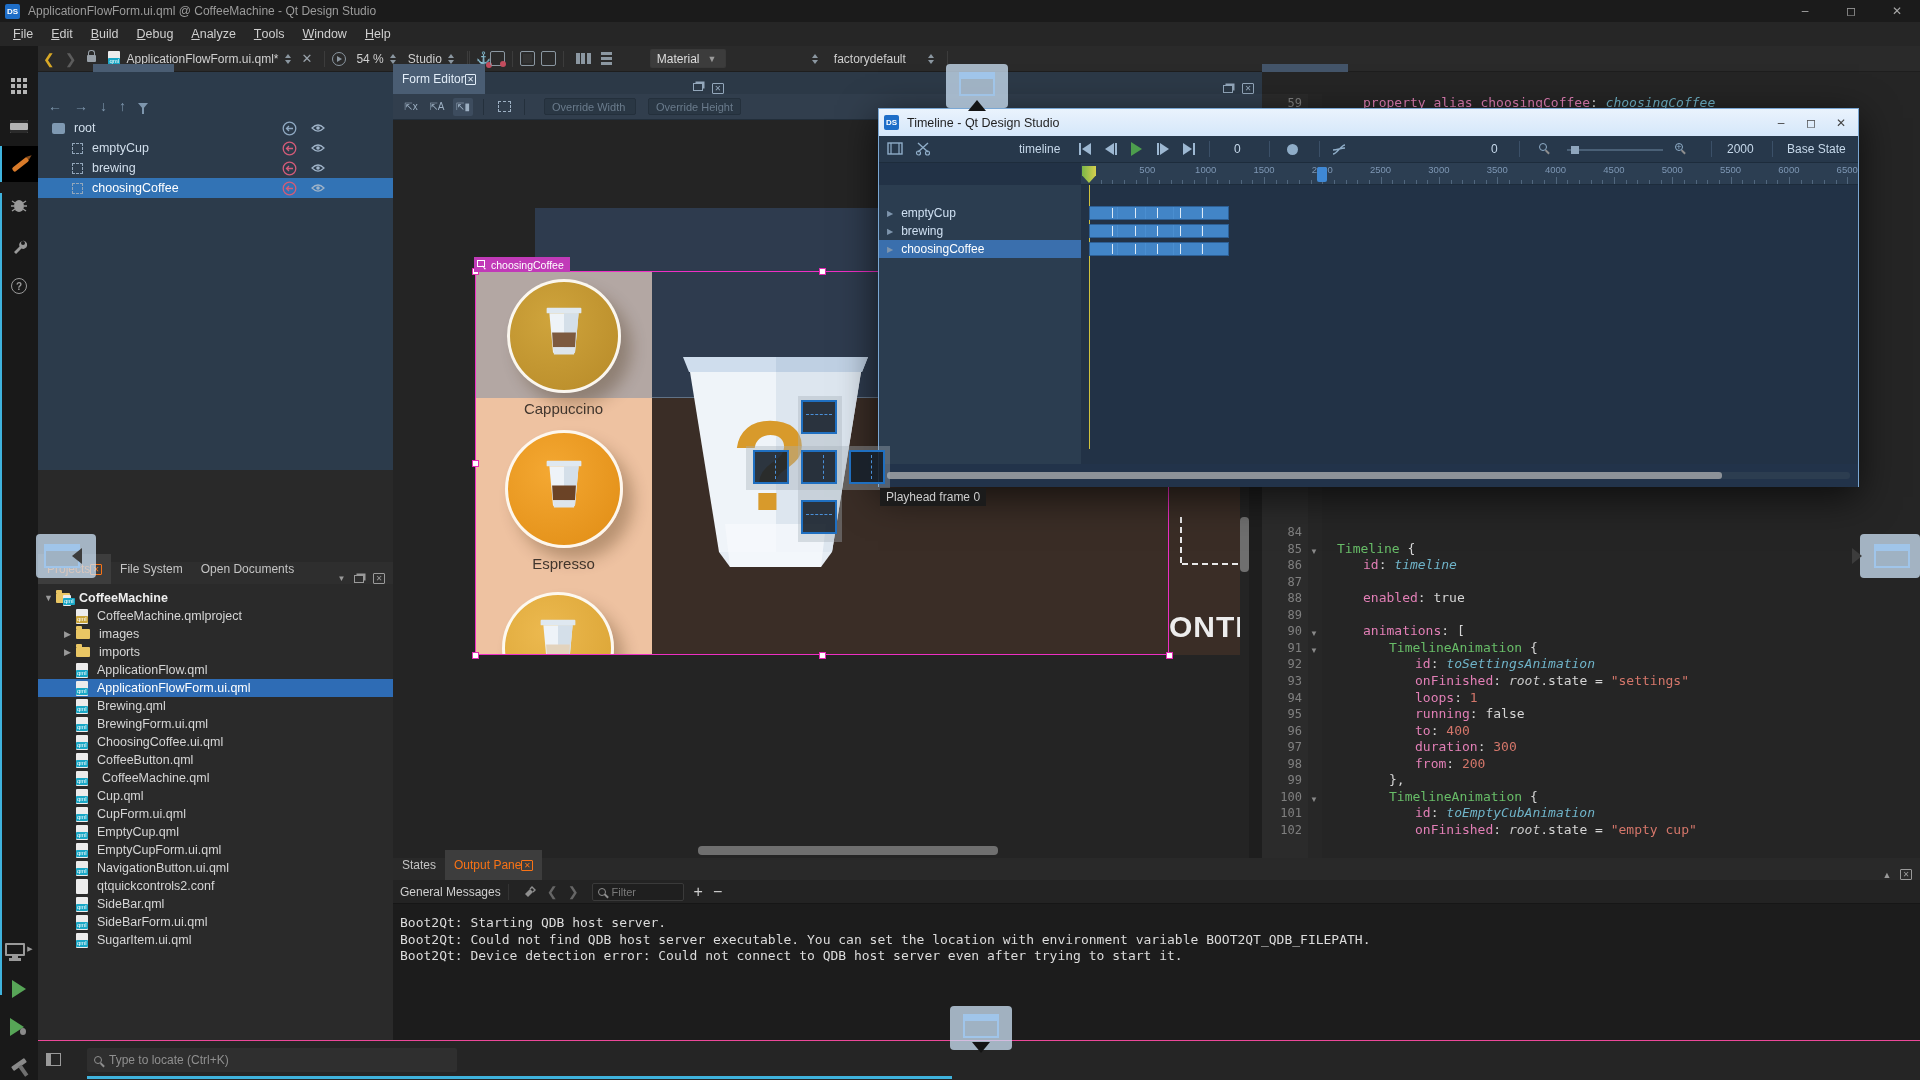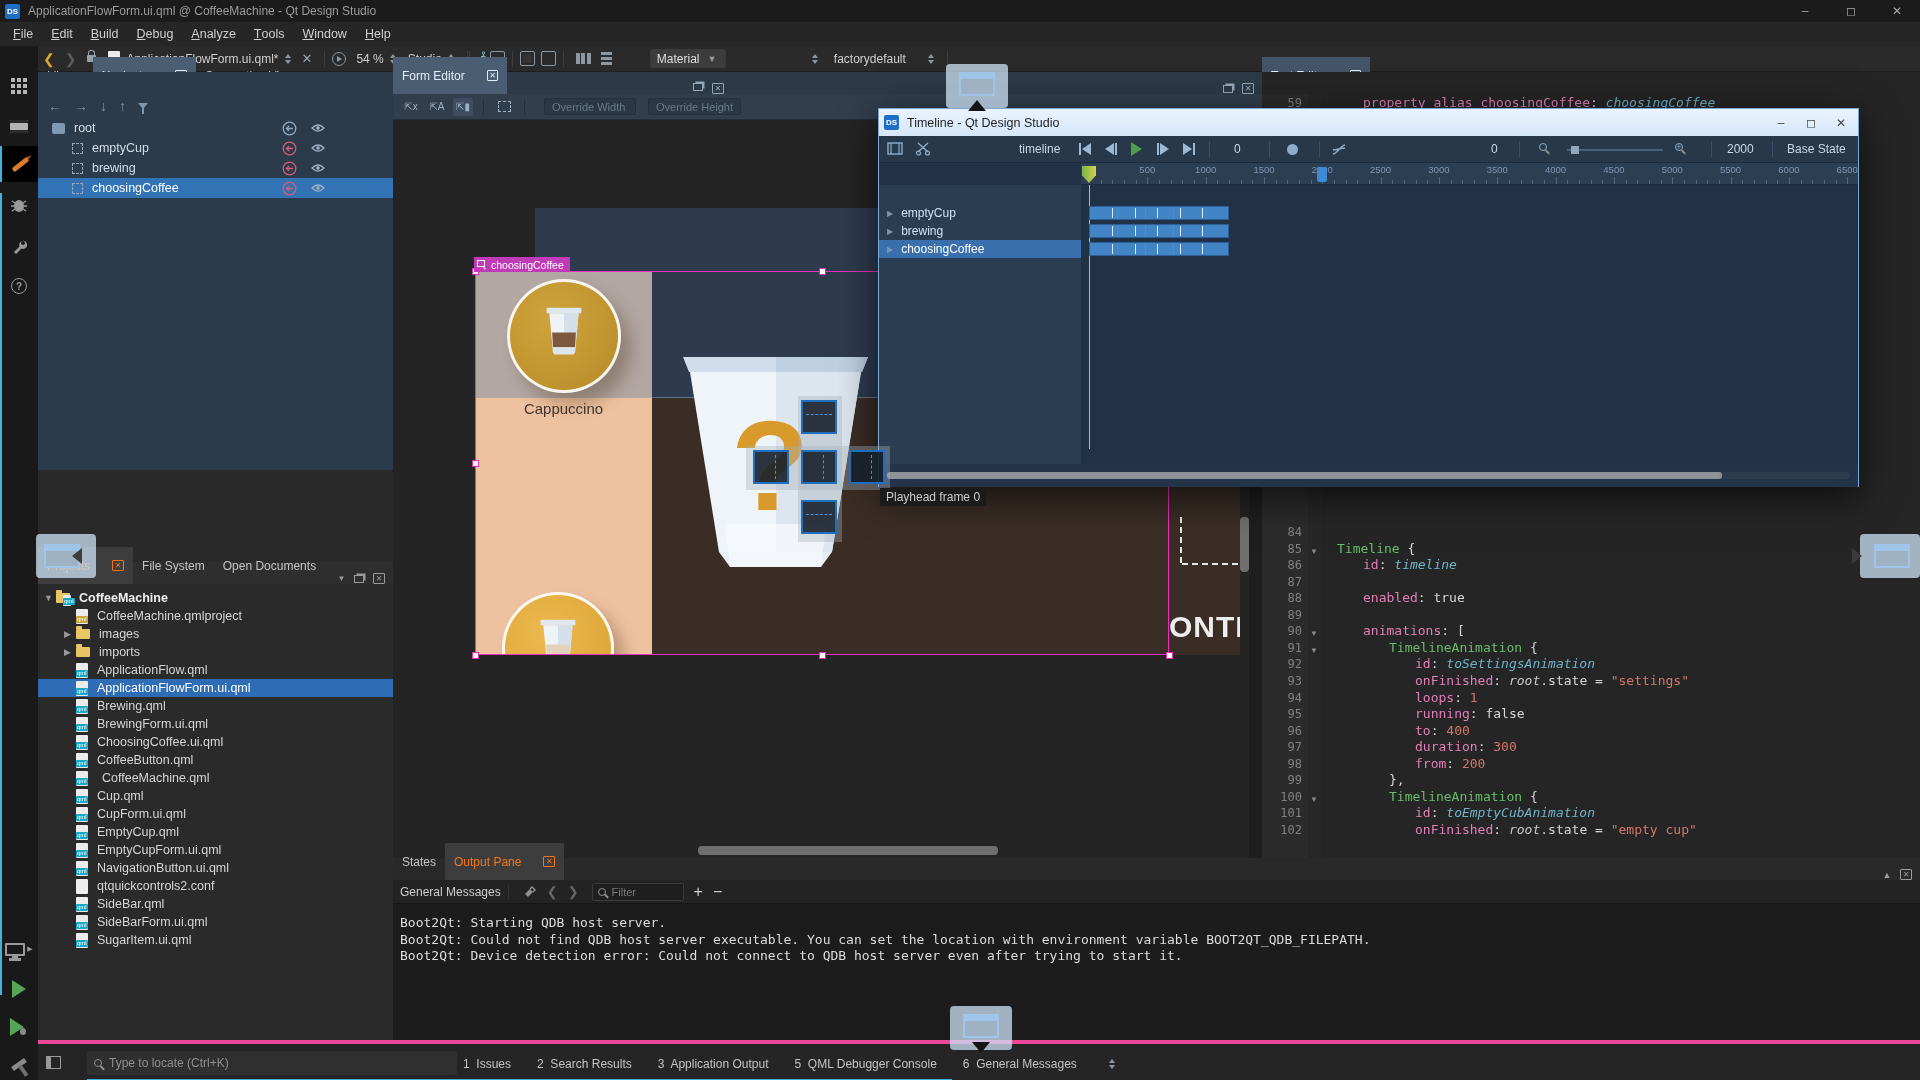--- a/index.html
+++ b/index.html
@@ -51,21 +51,21 @@
   .pencil::after{content:'';position:absolute;right:-5px;top:0;border-left:5px solid #8a4e1c;border-top:2.5px solid transparent;border-bottom:2.5px solid transparent}
   .helpc{width:16px;height:16px;border:1.5px solid #9a9a9a;border-radius:50%;color:#9a9a9a;font-size:10px;font-weight:bold;display:flex;align-items:center;justify-content:center}
   .monic{width:20px;height:13px;border:2px solid #9a9a9a;border-radius:1px;position:relative}
   .monic::after{content:'';position:absolute;left:5px;bottom:-5px;width:6px;height:3px;background:#9a9a9a;box-shadow:-3px 2px 0 #9a9a9a,3px 2px 0 #9a9a9a}
   .playtri{width:0;height:0;border-left:14px solid #57a557;border-top:9px solid transparent;border-bottom:9px solid transparent}
   .hammer{width:16px;height:5px;background:#8a8a8a;transform:rotate(-35deg);border-radius:1px;position:relative}
   .hammer::after{content:'';position:absolute;left:6px;top:4px;width:4px;height:12px;background:#6f6f6f}
   #accentline{position:absolute;left:0;top:193px;width:2px;height:802px;background:#3fb3dd;z-index:5}
   
   .tabbar{position:absolute;height:22px;background:#2c3947;display:flex;align-items:flex-end}
-  .tab{height:37px;display:flex;align-items:center;gap:22px;padding:0 9px;color:#b7c8da;font-size:12px;white-space:nowrap}
+  .tab{height:30px;display:flex;align-items:center;gap:0;padding:0 9px;color:#b7c8da;font-size:12px;white-space:nowrap}
   .tab.active{background:#4a5d73;color:#e2edf8}
   .tab.greyset{color:#c4c4c4}
   .tab.greyset.active{background:#3d3d3d;color:#f97316}
   .xbox{font-size:8px;border:1px solid currentColor;border-radius:1px;padding:0 1.5px;line-height:9px}
   .panectl{margin-left:auto;display:flex;align-items:center;gap:9px;padding-right:8px;color:#93a7bb;font-size:10px}
   .fl{width:10px;height:8px;border:1px solid currentColor;box-shadow:2px -2px 0 -0.5px currentColor;display:inline-block}
   
   #navigator{position:absolute;left:38px;top:72px;width:355px;height:490px;background:#2c3b4b}
   #navtools{position:absolute;left:38px;top:94px;width:355px;height:24px;display:flex;align-items:center;gap:12px;padding-left:10px;color:#7e96ad;font-size:14px}
   .funnel{width:0;height:0;border-left:5px solid transparent;border-right:5px solid transparent;border-top:6px solid #7e96ad;position:relative;display:inline-block}
@@ -104,21 +104,21 @@
   .fold{position:absolute;left:48px;color:#8a8a8a;font-size:8px;line-height:16px}
   .tok-t{color:#68bd68}.tok-k{color:#e27fb6}.tok-v{color:#6fb3c8;font-style:italic}
   .tok-s{color:#d4766a}.tok-n{color:#d4766a}.tok-p{color:#d6d6d6}.tok-i{color:#c9c9c9;font-style:italic}.tok-b{color:#d6d6d6}
   
   #outputpane{position:absolute;left:393px;top:858px;width:1527px;height:182px;background:#1c1c1c}
   #outtools{position:absolute;left:0;top:22px;width:1527px;height:24px;background:#232323;border-bottom:1px solid #161616;display:flex;align-items:center;color:#cfcfcf;font-size:12px}
   .mag{width:8px;height:8px;border:1.5px solid #8f8f8f;border-radius:50%;position:relative;display:inline-block;flex:none}
   .mag::after{content:'';position:absolute;width:5px;height:1.5px;background:#8f8f8f;transform:rotate(45deg);right:-4px;bottom:-2px}
   .omsg{position:absolute;font-family:"DejaVu Sans Mono",monospace;font-size:13px;color:#dcdcdc;white-space:pre}
   
-  #statusbar{position:absolute;left:38px;top:1040px;width:1882px;height:40px;background:#252525;border-top:4px solid #ec4899}
+  #statusbar{position:absolute;left:38px;top:1040px;width:1882px;height:40px;background:#252525;border-top:1px solid #ec4899}
   .sbtext{color:#c4c4c4;font-size:12px;white-space:pre}
   
   #tlwin{position:absolute;left:878px;top:108px;width:981px;height:379px;border:1px solid #7aa7d4;
     box-shadow:0 10px 36px rgba(0,0,0,.65);z-index:40;background:#223246}
   #tltitle{position:absolute;left:0;top:0;width:979px;height:27px;background:linear-gradient(#eaf3fd,#d5e7fa);display:flex;align-items:center}
   #tltitle .t{color:#1f1f1f;font-size:12.5px}
   #tltools{position:absolute;left:0;top:27px;width:979px;height:27px;background:#27384b;border-bottom:1px solid #1d2c3c}
   .tlic{position:absolute;color:#8fadc8;display:flex;align-items:center;justify-content:center}
   .vsep{position:absolute;width:1px;height:16px;background:#3b5068;top:5px}
   .tri{width:0;height:0;display:inline-block}
@@ -558,20 +558,32 @@
   <div class="circ" style="width:114px;height:114px;margin-top:7px;background:radial-gradient(circle at 38% 35%, #cfa43c, #b78a28)">
         <svg viewBox="0 0 60 70" width="56" height="64" style="position:absolute;left:50%;top:50%;transform:translate(-50%,-54%)">
   <rect x="11" y="7" width="38" height="6" rx="1" fill="#dfe8f0"></rect>
   <polygon points="14,13 46,13 42,56 18,56" fill="#eef3f8"></polygon>
   <polygon points="30,13 46,13 42,56 30,56" fill="#d4dfe9"></polygon>
   <polygon points="17,34 43,34 42,50 18,50" fill="#7d5a3f"></polygon>
   <polygon points="18,50 42,50 41,58 19,58" fill="#dde5ec"></polygon>
         </svg>
       </div>
   <div class="cname">Cappuccino</div>
+    </div>
+    <div class="coffitem" style="left:82px;top:310px">
+  <div class="circ" style="width:118px;height:118px;background:radial-gradient(circle at 38% 35%, #f4a832, #e08c14)">
+        <svg viewBox="0 0 60 70" width="56" height="64" style="position:absolute;left:50%;top:50%;transform:translate(-50%,-54%)">
+  <rect x="11" y="7" width="38" height="6" rx="1" fill="#dfe8f0"></rect>
+  <polygon points="14,13 46,13 42,56 18,56" fill="#eef3f8"></polygon>
+  <polygon points="30,13 46,13 42,56 30,56" fill="#d4dfe9"></polygon>
+  <polygon points="17,34 43,34 42,50 18,50" fill="#6b4326"></polygon>
+  <polygon points="18,50 42,50 41,58 19,58" fill="#dde5ec"></polygon>
+        </svg>
+      </div>
+  <div class="cname">Espresso</div>
     </div>
     <svg class="abs" style="left:285px;top:232px" width="195" height="222">
   <polygon points="5,5 190,5 184,20 11,20" fill="#cfdded"></polygon>
   <polygon points="98,5 190,5 184,20 98,20" fill="#bfd0e3"></polygon>
   <polygon points="12,20 183,20 154,200 41,200" fill="#eff4f9"></polygon>
   <polygon points="98,20 183,20 154,200 98,200" fill="#dde6ef"></polygon>
   <polygon points="41,200 154,200 143,215 52,215" fill="#e6edf4"></polygon>
   <polygon points="47,172 148,172 143,215 52,215" fill="#f6f9fc" opacity="0.8"></polygon>
   <text x="92" y="158" font-family="Liberation Sans,sans-serif" font-size="128" font-weight="bold" fill="#d89a2b" text-anchor="middle">?</text>
     </svg>
@@ -700,31 +712,20 @@
       <div class="omsg" style="left:7px;top:90.4px">Boot2Qt: Device detection error: Could not connect to QDB host server even after trying to start it.</div>
     </div>
 </div>
 
 <div id="statusbar">
   <span class="abs" style="left:8px;top:12px;width:15px;height:13px;border:1px solid #9a9a9a;box-shadow:inset 4px 0 0 #9a9a9a"></span>
   <div class="flex" style="position:absolute;left:49px;top:7px;width:370px;height:24px;background:#2f2f2f;border-radius:2px;padding:0 7px;gap:7px">
     <span class="mag"></span>
     <span style="color:#8f8f8f;font-size:12px">Type to locate (Ctrl+K)</span>
   </div>
-  <div id="sbpanes" class="flex" style="position:absolute;left:425px;top:0;height:40px;gap:26px">
-      <span class="sbtext">1  Issues</span>
-      <span class="sbtext">2  Search Results</span>
-      <span class="sbtext">3  Application Output</span>
-      <span class="sbtext">5  QML Debugger Console</span>
-      <span class="sbtext">6  General Messages</span>
-      <span class="spin">
-        <i class="up"></i>
-        <i class="dn"></i>
-      </span>
-    </div>
   <span class="abs" style="left:49px;top:35px;width:865px;height:3px;background:#3fb3dd"></span>
 </div>
 
 <div id="tlwin">
   <div id="tltitle">
     <div class="dslogo">DS</div>
     <span class="t">Timeline - Qt Design Studio</span>
     <div class="wbtns" style="margin-right:2px">
       <div class="wbtn" style="width:30px;color:#444">–</div>
       <div class="wbtn" style="width:30px;color:#444">◻</div>

